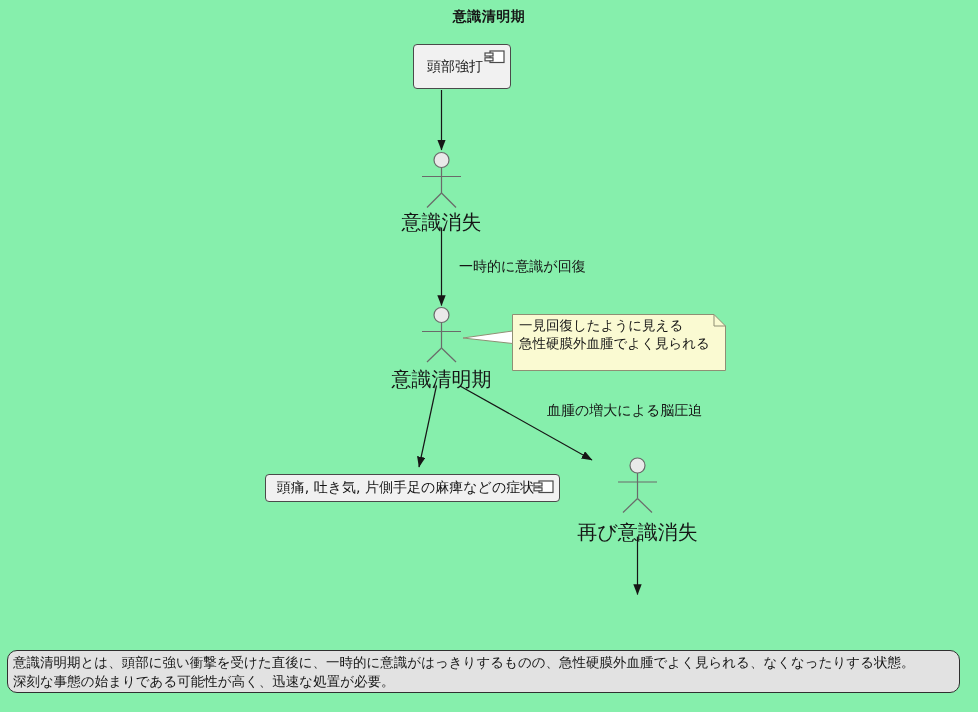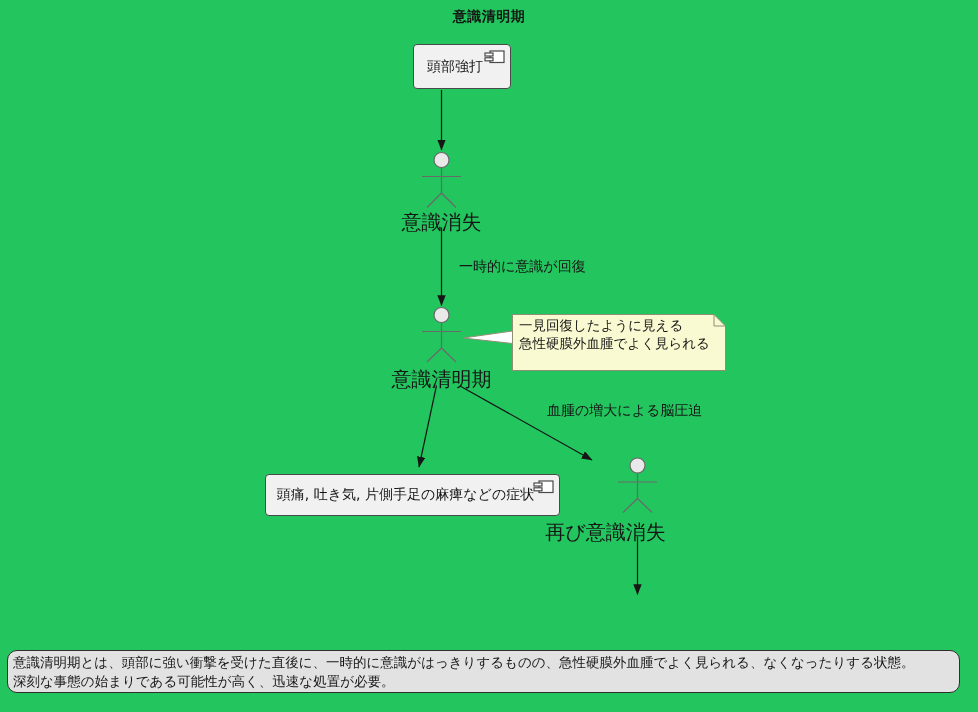--- a/index.html
+++ b/index.html
@@ -1,17 +1,17 @@
 <!DOCTYPE html>
 <html><head>
 <meta charset="utf-8">
 <style>
   html,body{margin:0;padding:0;background:#ffffff;}
   .canvas{
-    position:relative;width:978px;height:712px;background:#22c55e;overflow:hidden;
+    position:relative;width:978px;height:712px;background:#86efac;overflow:hidden;
     font-family:"DejaVu Sans","Liberation Sans",sans-serif;color:#151515;
   }
   .abs{position:absolute;}
   .title{
     left:0;top:8px;width:978px;text-align:center;
     font-size:14px;font-weight:bold;letter-spacing:.5px;
   }
   .component-box{
     box-sizing:border-box;background:#f1f1f1;border:1.5px solid #4a4a4a;border-radius:4px;
     display:flex;align-items:center;justify-content:center;font-size:14px;
@@ -107,30 +107,30 @@
 
   <div class="abs node-label" style="left:381px;top:366px;width:121px;">意識清明期</div>
 
   <div class="abs note-text">
     <span>一見回復したように見える</span>
     <span>急性硬膜外血腫でよく見られる</span>
   </div>
 
   <div class="abs edge-label" style="left:547px;top:402px;">血腫の増大による脳圧迫</div>
 
-  <div class="abs component-box" style="left:265px;top:474px;width:295px;height:42px;">
+  <div class="abs component-box" style="left:265px;top:474px;width:295px;height:28px;">
     <svg class="comp-icon" width="21" height="14" viewBox="0 0 21 14">
       <rect x="6" y="1" width="14" height="11.5" fill="#ffffff" stroke="#4a4a4a" stroke-width="1.2"></rect>
       <rect x="1" y="3" width="8" height="3" fill="#ffffff" stroke="#4a4a4a" stroke-width="1.2"></rect>
       <rect x="1" y="7.8" width="8" height="3" fill="#ffffff" stroke="#4a4a4a" stroke-width="1.2"></rect>
     </svg>
     <span class="lbl">頭痛, 吐き気, 片側手足の麻痺などの症状</span>
   </div>
 
-  <div class="abs node-label" style="left:545px;top:519px;width:121px;font-family:Liberation Mono, monospace;">再び意識消失</div>
+  <div class="abs node-label" style="left:577px;top:519px;width:121px;font-family:Liberation Mono, monospace;">再び意識消失</div>
 
 
   <div class="abs footer-note">
     <span>意識清明期とは、頭部に強い衝撃を受けた直後に、一時的に意識がはっきりするものの、急性硬膜外血腫でよく見られる、なくなったりする状態。</span>
     <span>深刻な事態の始まりである可能性が高く、迅速な処置が必要。</span>
   </div>
 
 </div>
 
 </body></html>

